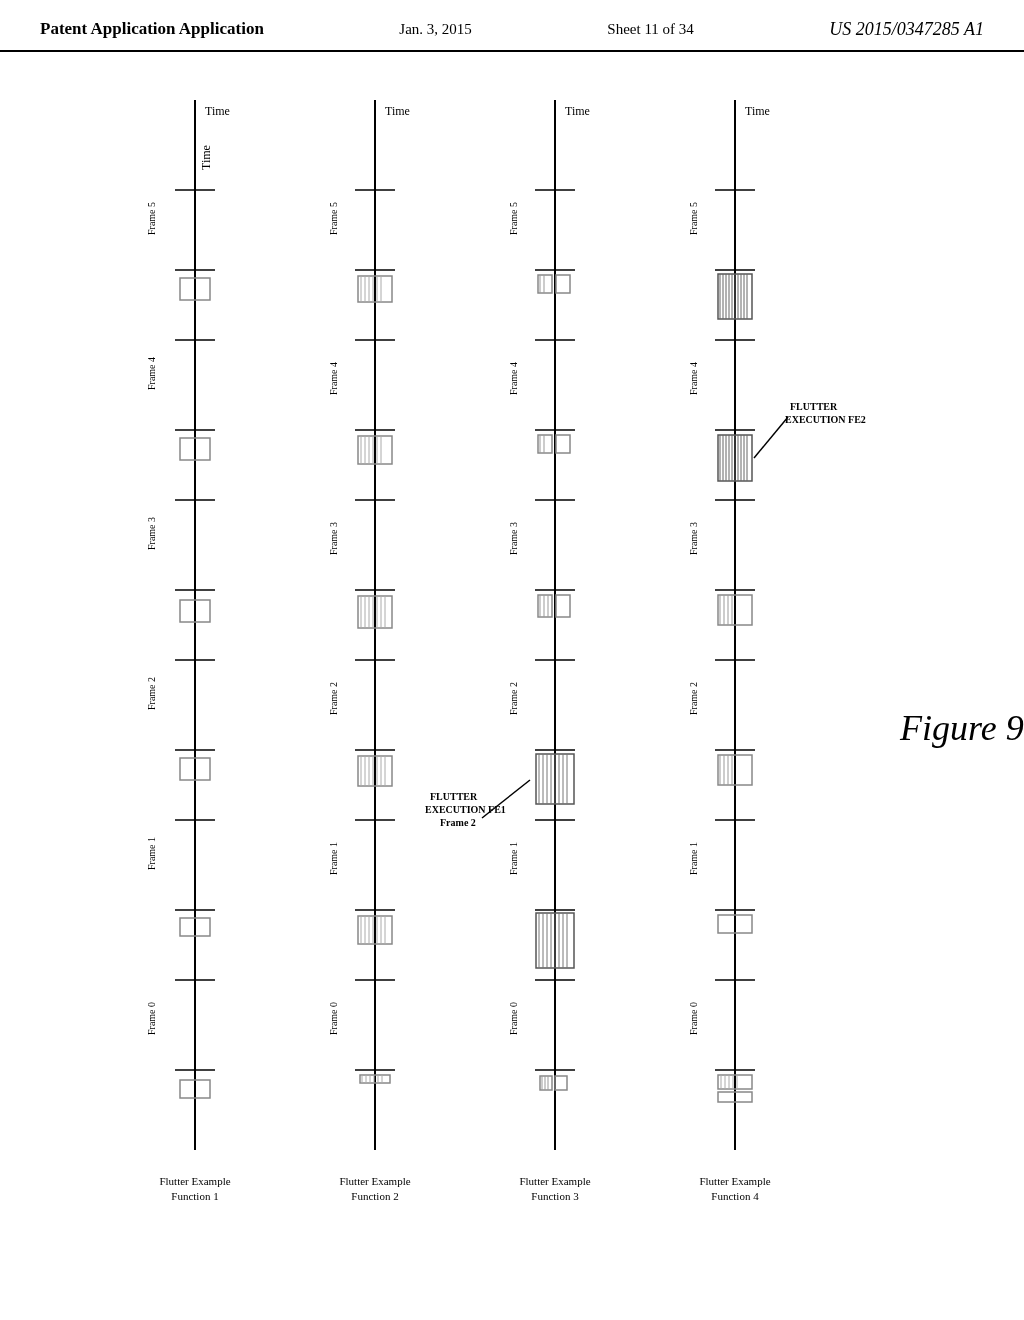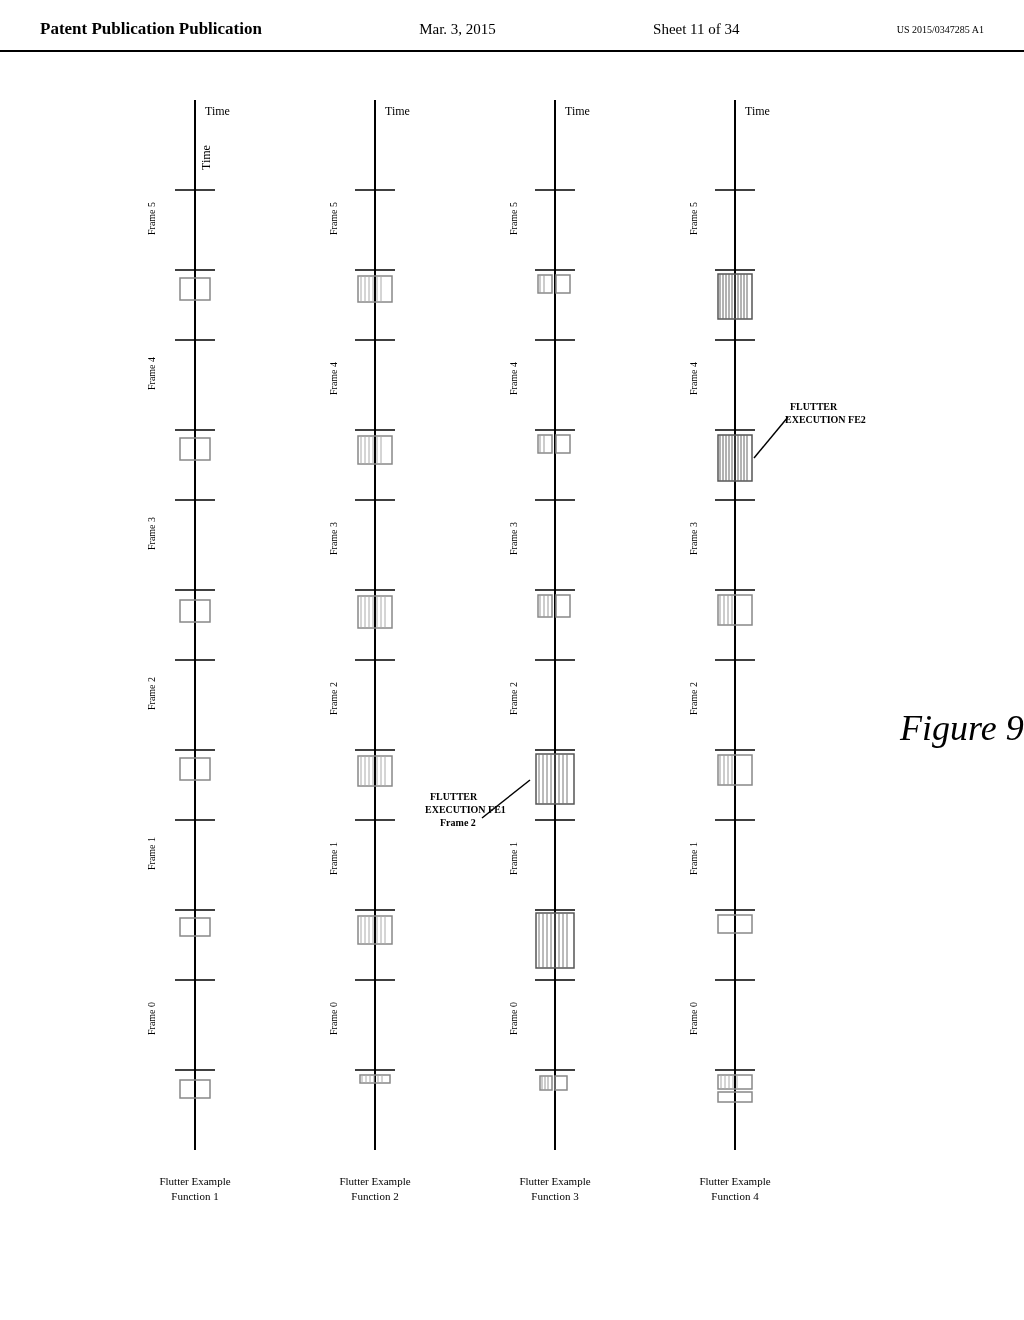--- a/index.html
+++ b/index.html
@@ -22,38 +22,39 @@
     }
     .header-left {
       font-weight: bold;
       font-size: 17px;
       line-height: 1.3;
     }
     .header-center {
       font-size: 15px;
     }
     .header-right {
-      font-size: 10px;
+      font-size: 18px;
+      font-style: italic;
     }
 
     
     .svg-container {
       position: absolute;
       top: 70px;
       left: 0;
       width: 100%;
       height: calc(100% - 70px);
     }
   </style>
 </head>
 <body>
 
 <div class="header">
-  <div class="header-left">Patent Publication Publication</div>
-  <div class="header-center">Mar. 3, 2015</div>
+  <div class="header-left">Patent Application Application</div>
+  <div class="header-center">Jan. 3, 2015</div>
   <div class="header-center">Sheet 11 of 34</div>
   <div class="header-right">US 2015/0347285 A1</div>
 </div>
 
 <svg class="svg-container" viewBox="0 0 1024 1250" xmlns="http://www.w3.org/2000/svg">
 
   <line x1="195" y1="30" x2="195" y2="1080" stroke="#000" stroke-width="2"></line>
 
   <text x="210" y="60" font-size="12" font-family="Times New Roman" transform="rotate(-90,210,60) translate(-40,0)">Time</text>
   <text x="205" y="45" font-size="12" font-family="Times New Roman">Time</text>

